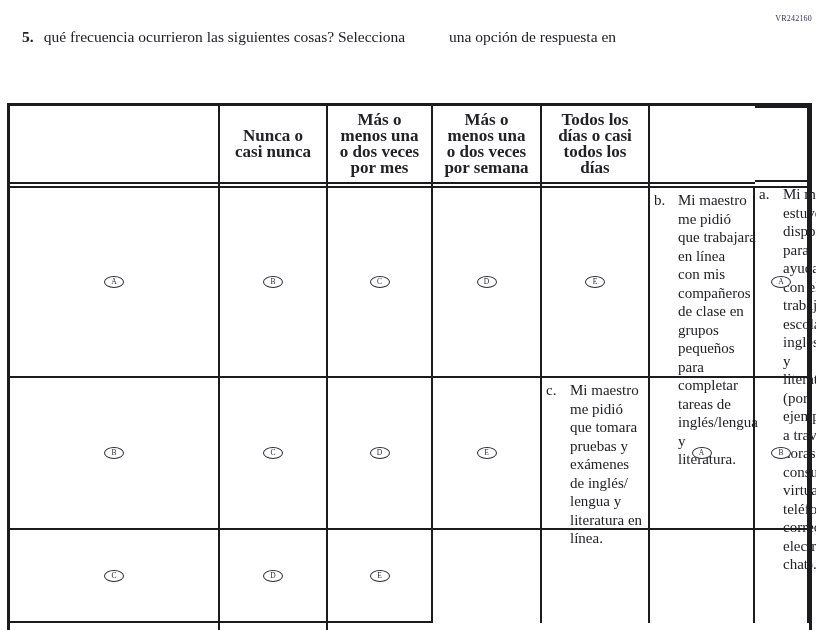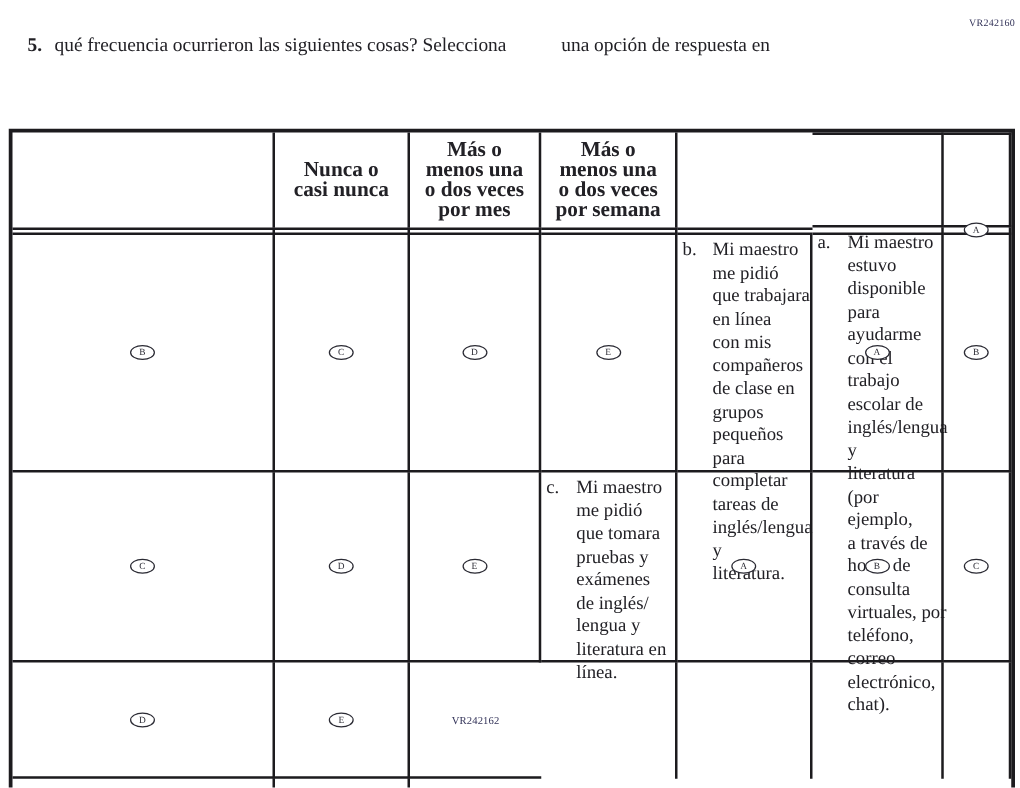--- a/index.html
+++ b/index.html
@@ -107,20 +107,24 @@
   <div class="cell hc">Nunca o
 casi nunca</div>
   <div class="cell hc">Más o
 menos una
 o dos veces
 por mes</div>
   <div class="cell hc">Más o
 menos una
 o dos veces
 por semana</div>
+  <div class="cell hc">Todos los
+días o casi
+todos los
+días</div>
   <div class="cell hc lastcol"></div>
 
   <div class="cell dv"></div>
   <div class="cell dv"></div>
   <div class="cell dv"></div>
   <div class="cell dv"></div>
   <div class="cell dv"></div>
   <div class="cell dv"></div>
   <div class="cell dv lastcol"></div>
 
@@ -196,21 +200,20 @@
     </div>
   <div class="cell bc">
       <span class="bubble">C</span>
     </div>
   <div class="cell bc">
       <span class="bubble">D</span>
     </div>
   <div class="cell bc">
       <span class="bubble">E</span>
     </div>
-  <div class="cell vc lastcol">VR242162</div>
 
   <div class="cell cut"></div>
   <div class="cell cut"></div>
   <div class="cell cut"></div>
   <div class="cell cut"></div>
   <div class="cell cut"></div>
   <div class="cell cut"></div>
   <div class="cell cut lastcol"></div>
 
 </div>

